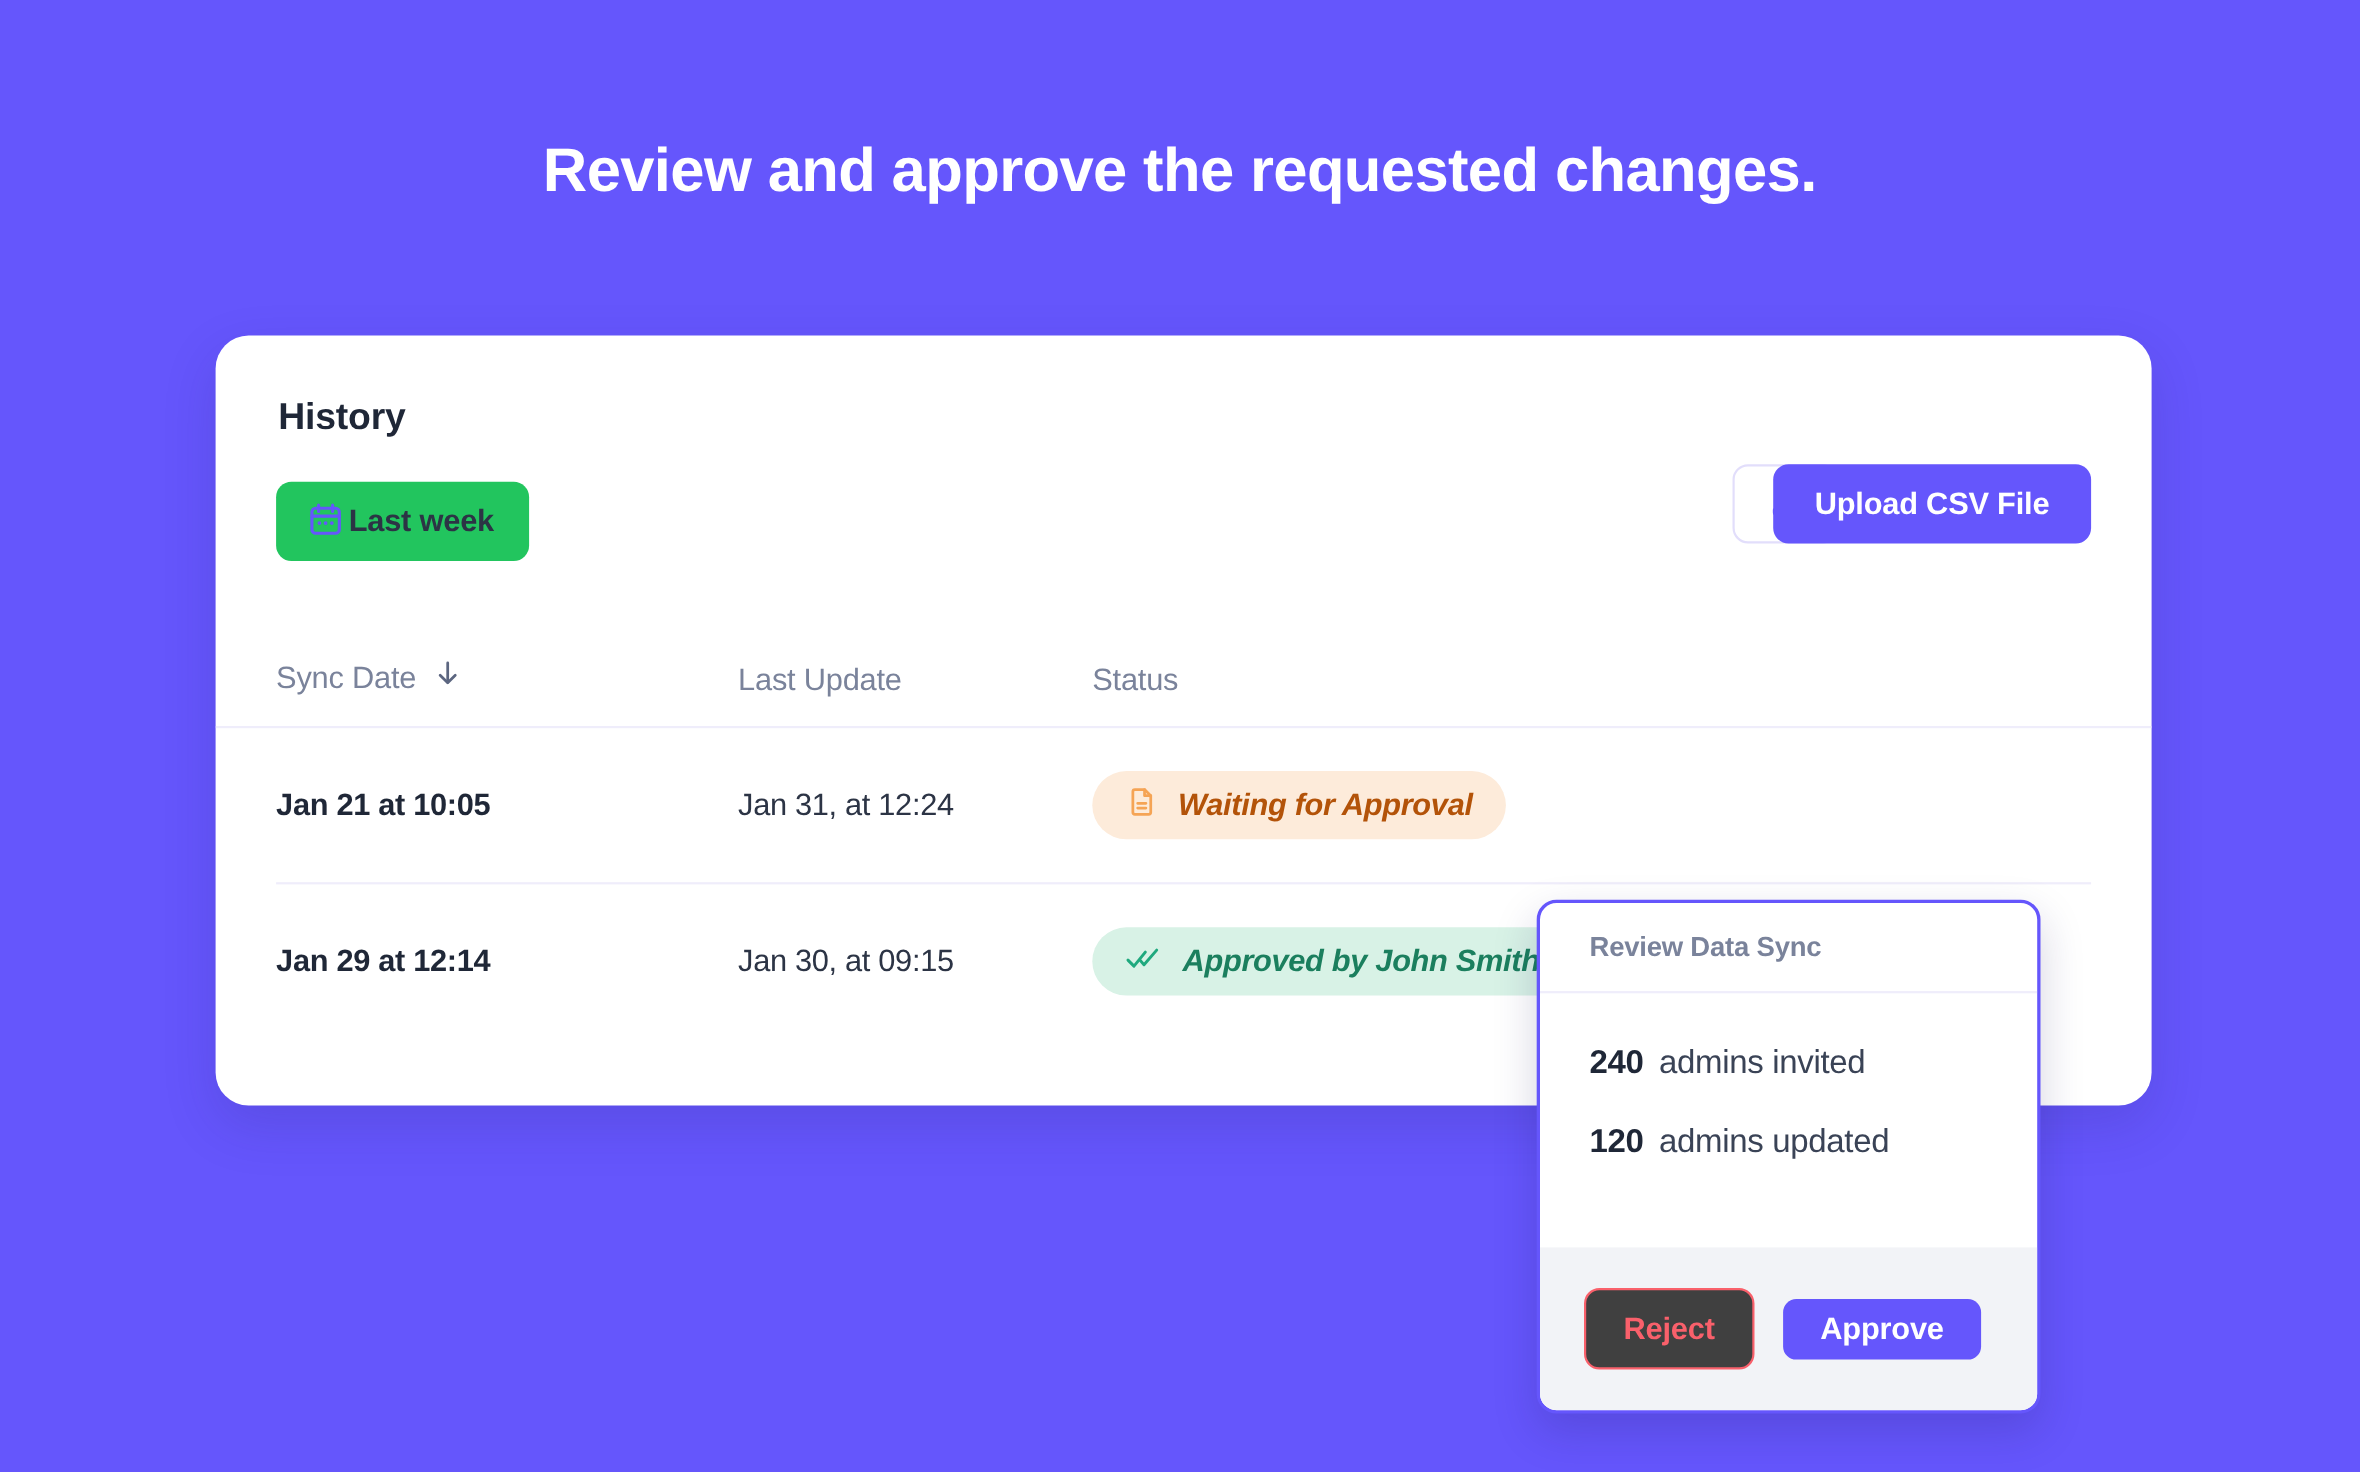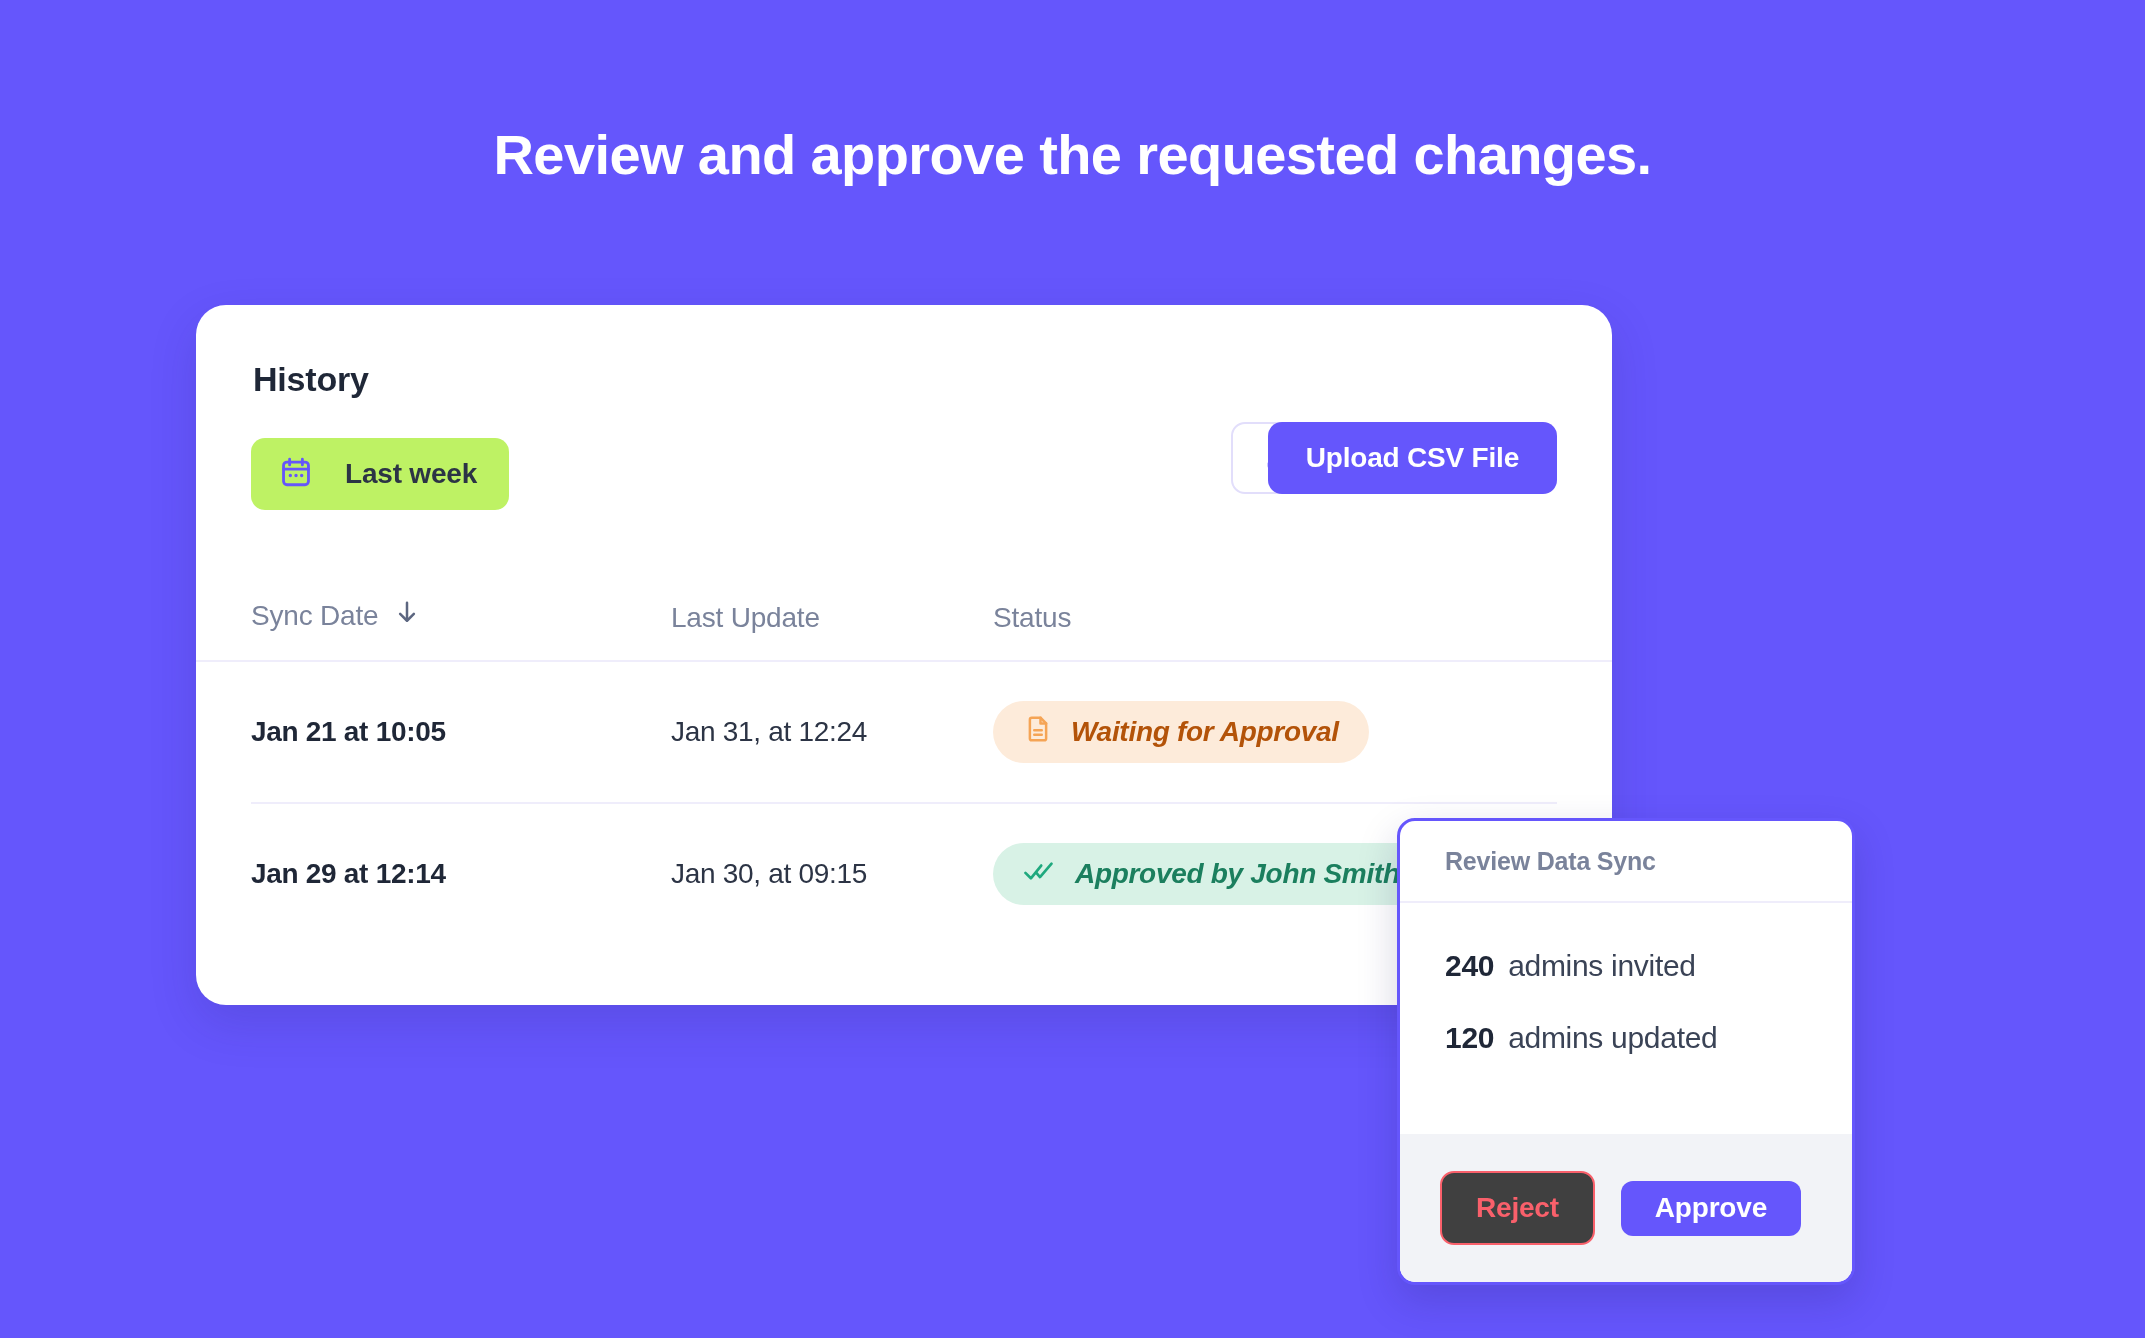--- a/index.html
+++ b/index.html
@@ -28,21 +28,21 @@
     font-weight: bold;
     letter-spacing: -0.6px;
     white-space: nowrap;
   }
 
   
   .card {
     position: absolute;
     left: 196px;
     top: 305px;
-    width: 1416px;
+    width: 1760px;
     height: 700px;
     background: #FFFFFF;
     border-radius: 30px;
     box-shadow: 0 18px 48px rgba(40, 30, 110, 0.16);
     overflow: hidden;
   }
 
   .card-title {
     position: absolute;
     left: 57px;
@@ -54,23 +54,23 @@
   }
 
   
   .chip {
     position: absolute;
     left: 55px;
     top: 133px;
     height: 72px;
     display: flex;
     align-items: center;
-    gap: 32px;
+    gap: 4px;
     padding: 0 32px 0 28px;
-    background: #bef264;
+    background: #22c55e;
     border-radius: 14px;
     cursor: pointer;
   }
   .chip-label {
     font-size: 28px;
     font-weight: 600;
     color: #2C3445;
     letter-spacing: -0.2px;
   }
 

